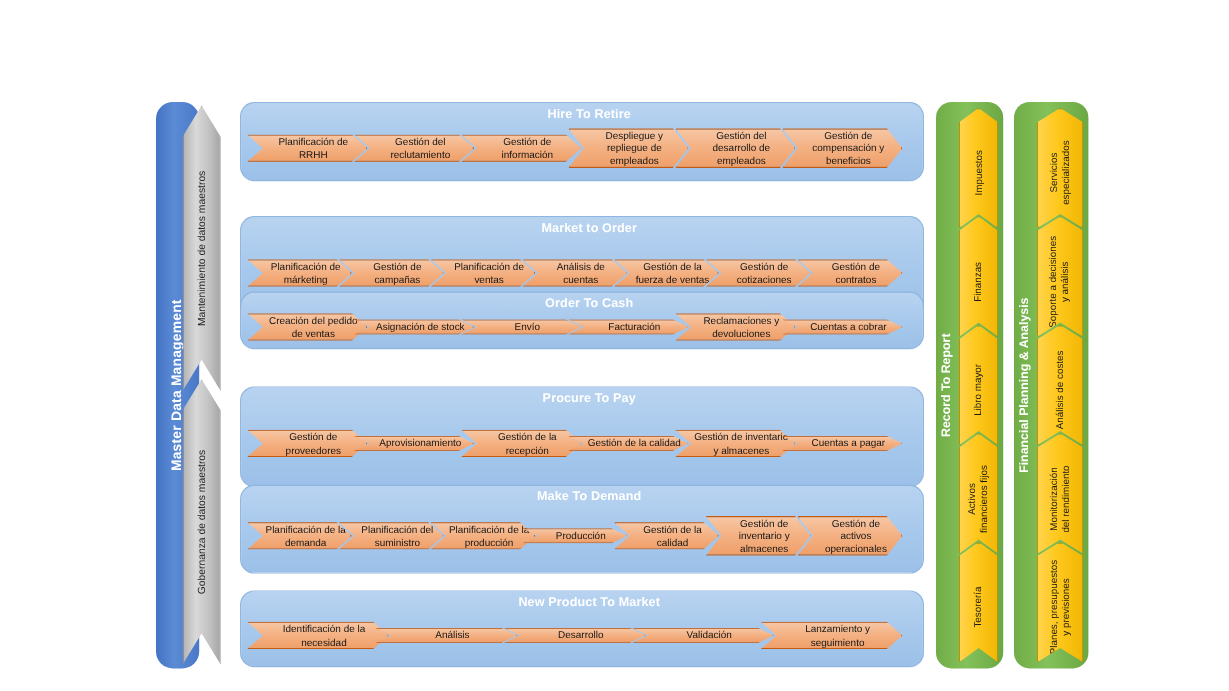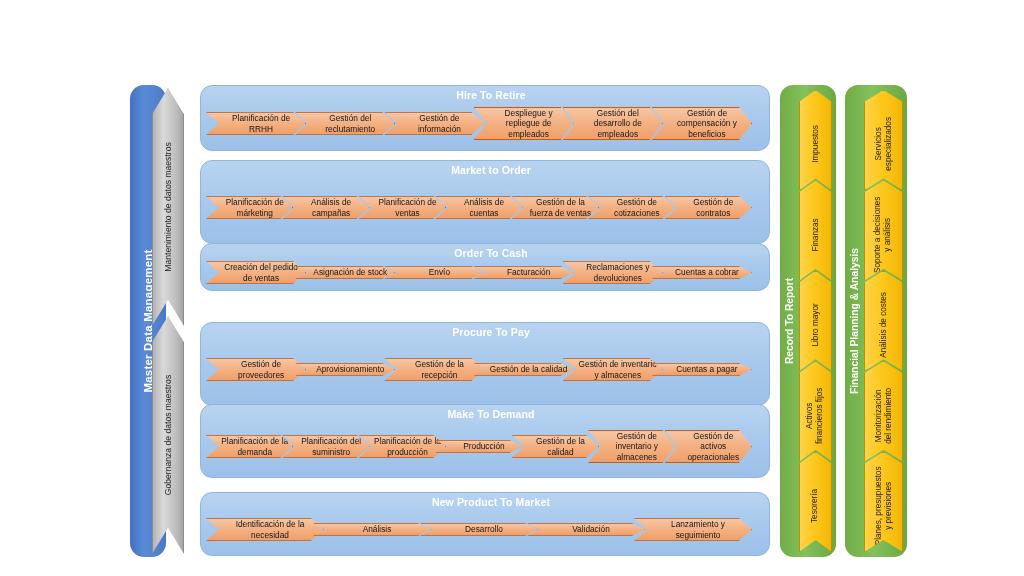--- a/index.html
+++ b/index.html
@@ -190,28 +190,28 @@
             <span class="chev-label">Despliegue y repliegue de empleados</span>
           </div>
           <div class="chev">
             <span class="chev-label">Gestión del desarrollo de empleados</span>
           </div>
           <div class="chev">
             <span class="chev-label">Gestión de compensación y beneficios</span>
           </div>
         </div>
       </div>
-      <div class="row-band" style="top: 160px; height: 84px;">
+      <div class="row-band" style="top: 180px; height: 84px;">
         <div class="row-title">Market to Order</div>
         <div class="chev-track">
           <div class="chev">
             <span class="chev-label">Planificación de márketing</span>
           </div>
           <div class="chev">
-            <span class="chev-label">Análisis de campañas</span>
+            <span class="chev-label">Gestión de campañas</span>
           </div>
           <div class="chev">
             <span class="chev-label">Planificación de ventas</span>
           </div>
           <div class="chev">
             <span class="chev-label">Análisis de cuentas</span>
           </div>
           <div class="chev">
             <span class="chev-label">Gestión de la fuerza de ventas</span>
           </div>

